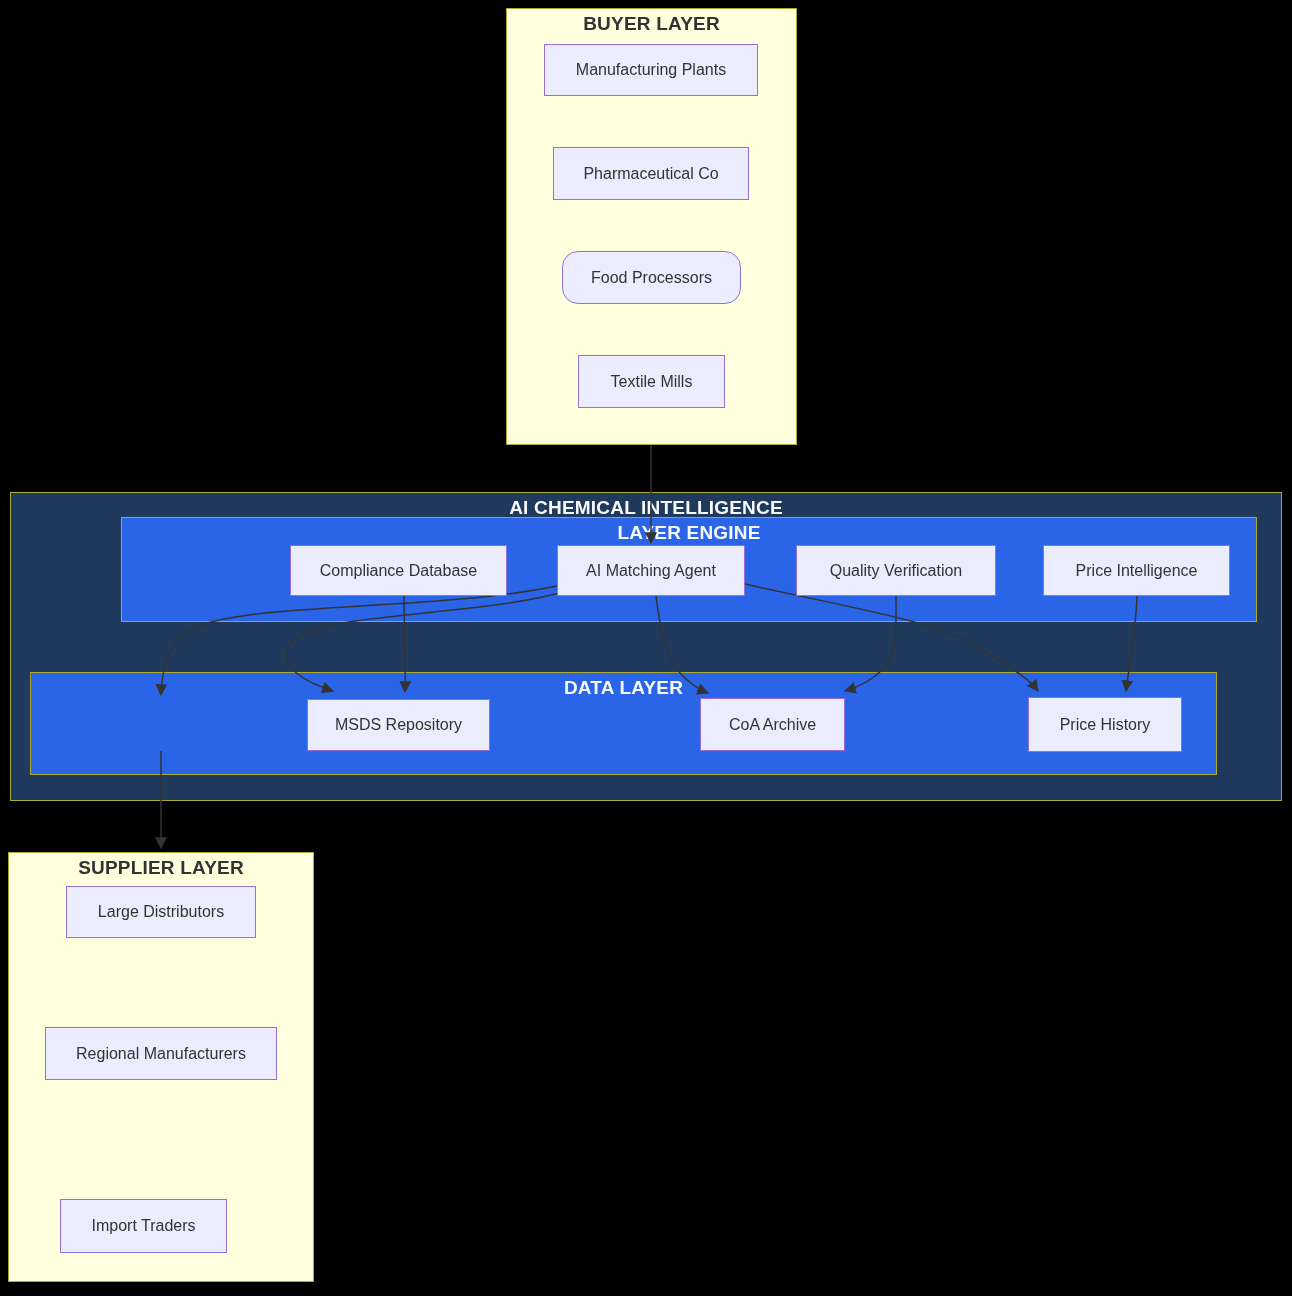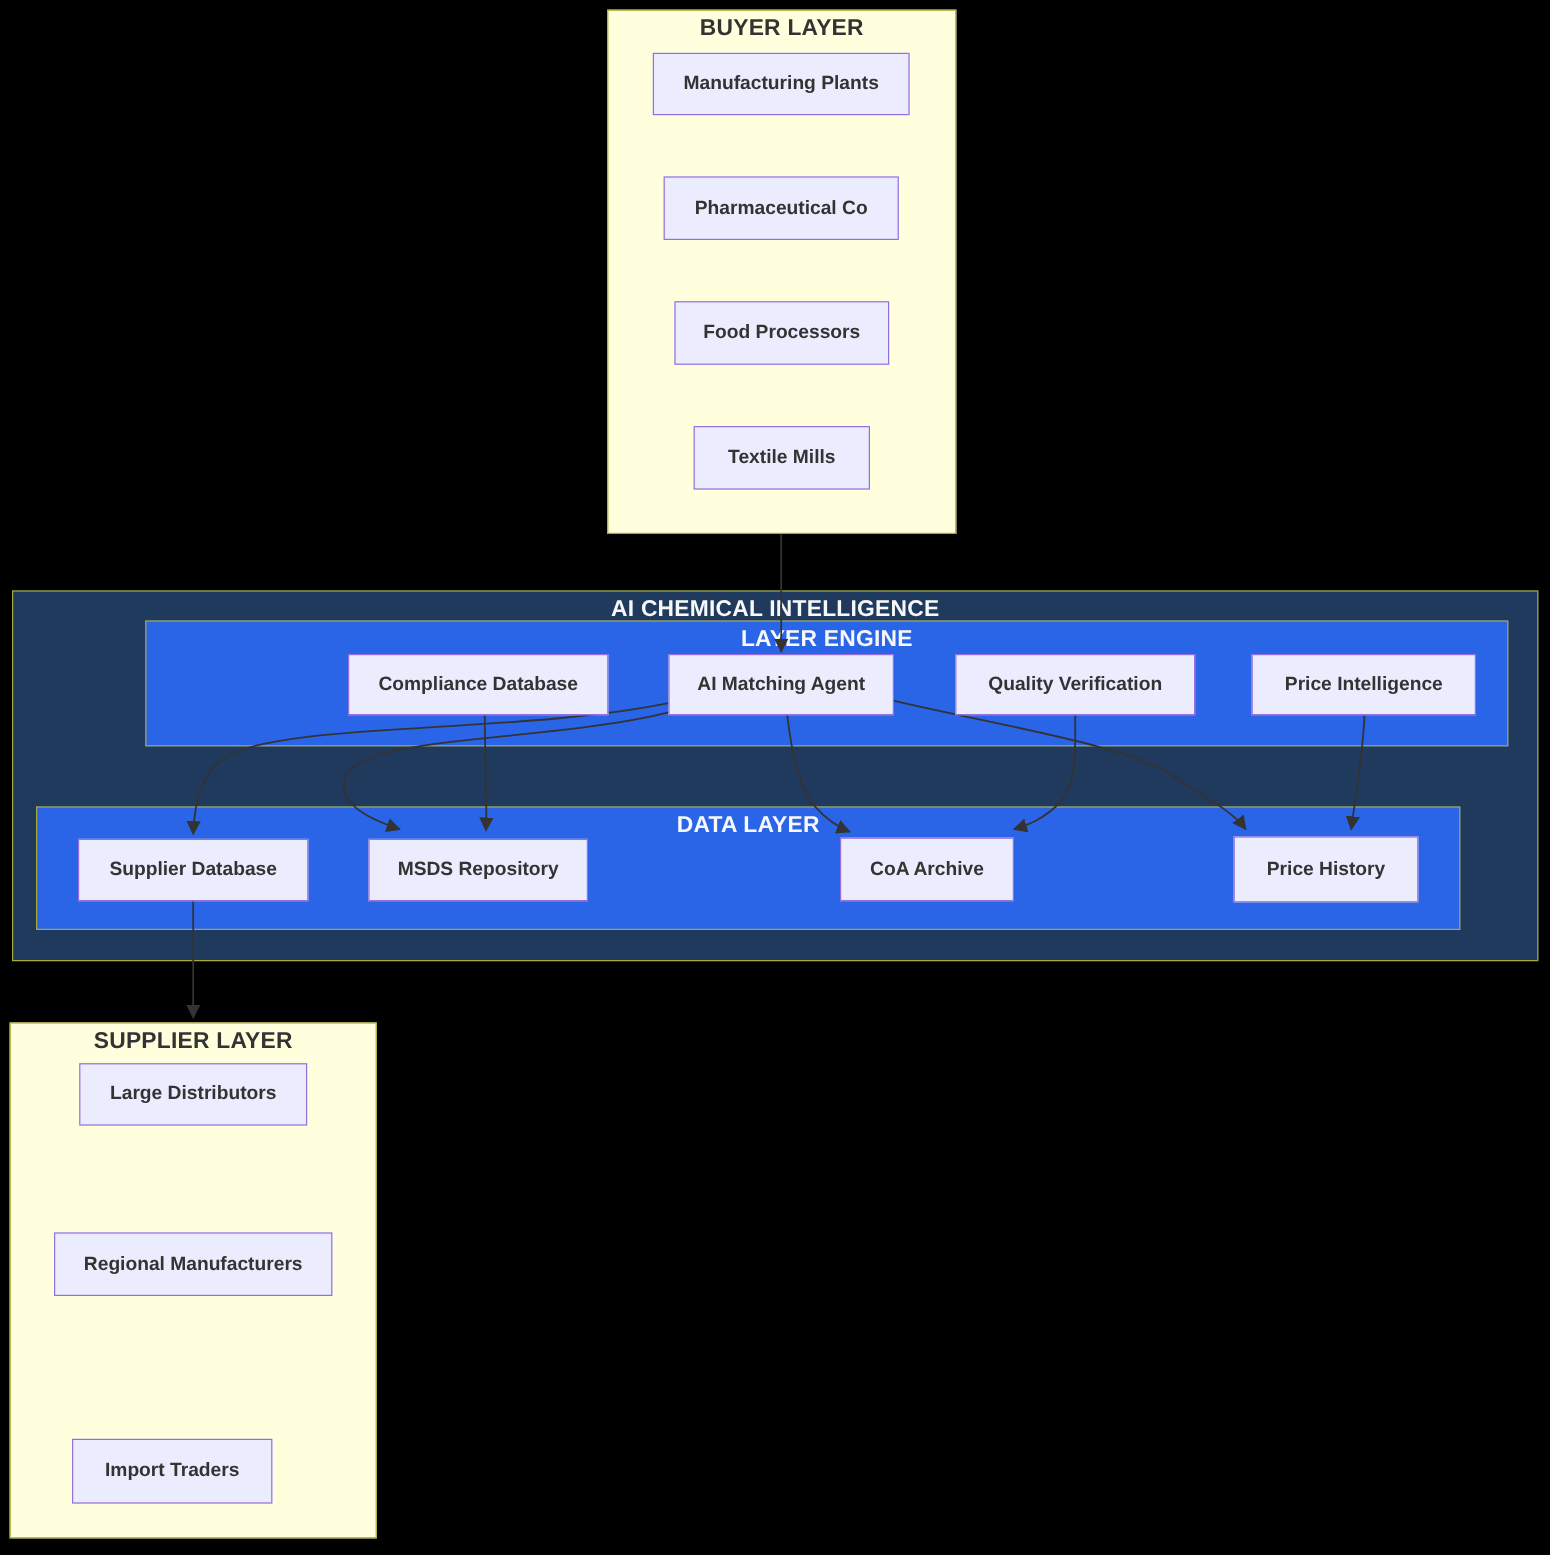--- a/index.html
+++ b/index.html
@@ -21,21 +21,21 @@
     letter-spacing: 0.2px;
   }
   .cluster-title.dark  { color: #333333; }
   .cluster-title.light { color: #f7f8fa; }
   #edge-layer { position: absolute; top: 0; left: 0; z-index: 3; }
   .edge { fill: none; stroke: #333333; stroke-width: 1.5; }
   .node {
     position: absolute; box-sizing: border-box; z-index: 4;
     background: #ECECFF; border: 1px solid #9370DB;
     display: flex; align-items: center; justify-content: center;
-    color: #333333; font-size: 16px; font-weight: 700;
+    color: #333333; font-size: 16px; font-weight: 400;
     text-align: center; white-space: nowrap;
   }
 </style>
 </head>
 <body>
 
 <div id="canvas">
 
   <div class="cluster yellow" style="left:506px; top:8px; width:291px; height:437px;">
     <div class="cluster-title dark">BUYER LAYER</div>
@@ -69,29 +69,28 @@
     <path class="edge" marker-end="url(#arrow)" d="M560,593 C452,620 301,611 288,648 C281,668 303,681 333,691"></path>
     <path class="edge" marker-end="url(#arrow)" d="M656,596 C660,628 665,656 680,673 C690,684 698,689 708,693"></path>
     <path class="edge" marker-end="url(#arrow)" d="M745,584 C850,608 942,622 978,647 C1008,667 1027,676 1038,691"></path>
     <path class="edge" marker-end="url(#arrow)" d="M896,596 C896,628 898,653 882,670 C870,682 858,687 845,691"></path>
     <path class="edge" marker-end="url(#arrow)" d="M1137,596 C1136,628 1130,660 1126,691"></path>
     <path class="edge" marker-end="url(#arrow)" d="M161,751 L161,848"></path>
   </svg>
 
   <div class="node" style="left:544px; top:44px; width:214px; height:52px;">Manufacturing Plants</div>
   <div class="node" style="left:553px; top:147px; width:196px; height:53px;">Pharmaceutical Co</div>
-  <div class="node" style="left:562px; top:251px; width:179px; height:53px;">Food Processors</div>
+  <div class="node" style="left:562px; top:251px; width:179px; height:53px;border-radius:16px;">Food Processors</div>
   <div class="node" style="left:578px; top:355px; width:147px; height:53px;">Textile Mills</div>
 
   <div class="node" style="left:290px; top:545px; width:217px; height:51px;">Compliance Database</div>
   <div class="node" style="left:557px; top:545px; width:188px; height:51px;">AI Matching Agent</div>
   <div class="node" style="left:796px; top:545px; width:200px; height:51px;">Quality Verification</div>
   <div class="node" style="left:1043px; top:545px; width:187px; height:51px;">Price Intelligence</div>
 
-  <div class="node" style="left:65px; top:699px; width:192px; height:52px;">Supplier Database</div>
   <div class="node" style="left:307px; top:699px; width:183px; height:52px;">MSDS Repository</div>
   <div class="node" style="left:700px; top:698px; width:145px; height:53px;">CoA Archive</div>
   <div class="node" style="left:1028px; top:697px; width:154px; height:55px;">Price History</div>
 
   <div class="node" style="left:66px; top:886px; width:190px; height:52px;">Large Distributors</div>
   <div class="node" style="left:45px; top:991px; width:232px; height:53px;margin-top:36px;">Regional Manufacturers</div>
   <div class="node" style="left:60px; top:1199px; width:167px; height:54px;">Import Traders</div>
 
 </div>
 

